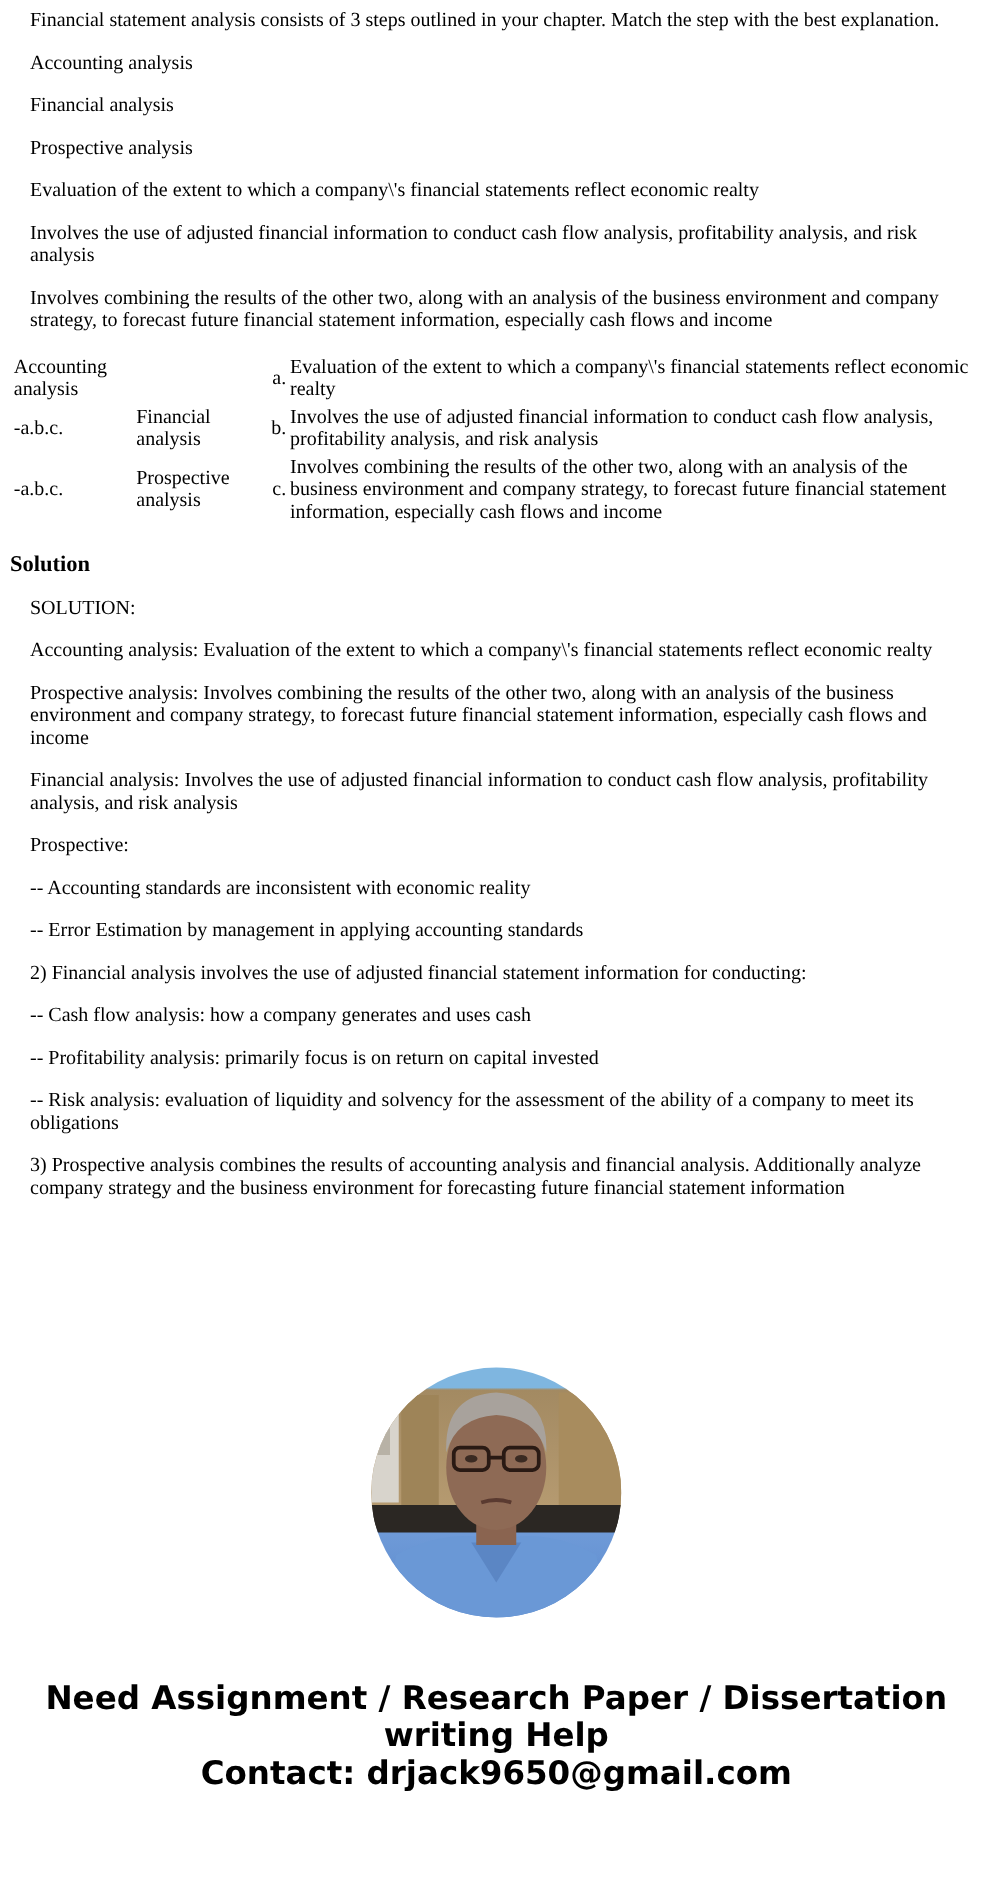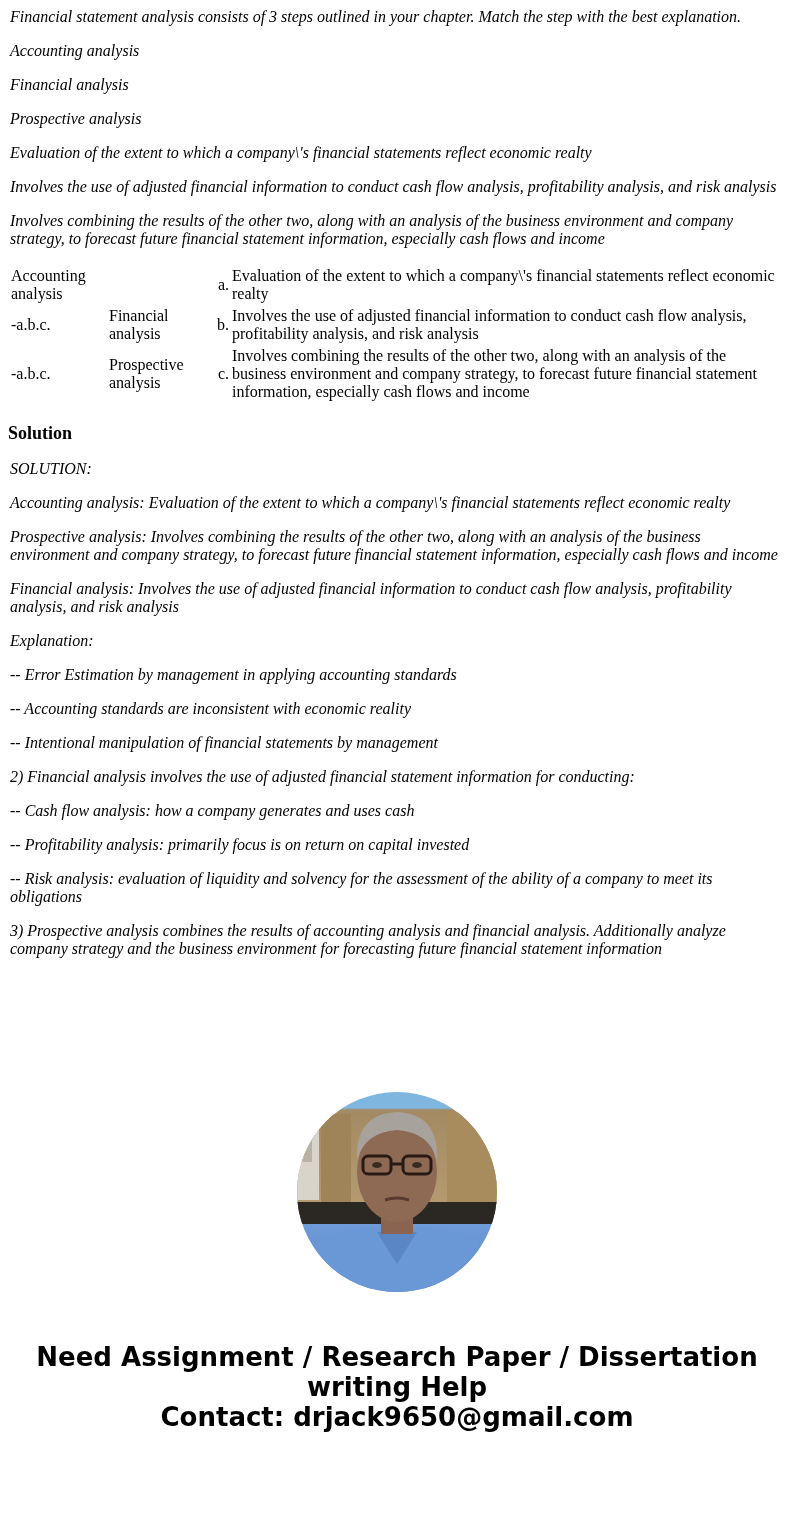--- a/index.html
+++ b/index.html
@@ -4,21 +4,21 @@
 <style>
   html, body { margin: 0; padding: 0; background: #ffffff; }
   body {
     width: 794px;
     font-family: "Liberation Serif", serif;
     font-size: 16px;
     line-height: 18px;
     color: #000000;
   }
   .page { padding: 0 8px; }
-  p { margin: 16px 2px; font-style: italic; }
+  p { margin: 16px 16px; }
   p.first { margin-top: 8px; }
   table.match {
     border-collapse: separate;
     border-spacing: 2px;
     margin: 12px 0 16px 0;
     font-size: 16px;
     line-height: 18px;
   }
   table.match td { vertical-align: middle; padding: 1px; }
   td.c1 { width: 94px; padding-left: 4px; }
@@ -101,24 +101,23 @@
   </tbody>
     </table>
 
   <h3>Solution</h3>
 
   <p>SOLUTION:</p>
   <p>Accounting analysis: Evaluation of the extent to which a company\'s financial statements reflect economic realty</p>
   <p>Prospective analysis: Involves combining the results of the other two, along with an analysis of the business environment and company strategy, to forecast future financial statement information, especially cash flows and income</p>
   <p>Financial analysis: Involves the use of adjusted financial information to conduct cash flow analysis, profitability analysis, and risk analysis</p>
 
-  <p>Explanation:</p>
+  <p>Prospective:</p>
+  <p>-- Accounting standards are inconsistent with economic reality</p>
   <p>-- Error Estimation by management in applying accounting standards</p>
-  <p>-- Accounting standards are inconsistent with economic reality</p>
-  <p>-- Intentional manipulation of financial statements by management</p>
   <p>2) Financial analysis involves the use of adjusted financial statement information for conducting:</p>
   <p>-- Cash flow analysis: how a company generates and uses cash</p>
   <p>-- Profitability analysis: primarily focus is on return on capital invested</p>
   <p>-- Risk analysis: evaluation of liquidity and solvency for the assessment of the ability of a company to meet its obligations</p>
   <p>3) Prospective analysis combines the results of accounting analysis and financial analysis. Additionally analyze company strategy and the business environment for forecasting future financial statement information</p>
 </div>
 
 <div class="spacer"></div>
 
 <div class="avatar-wrap">

